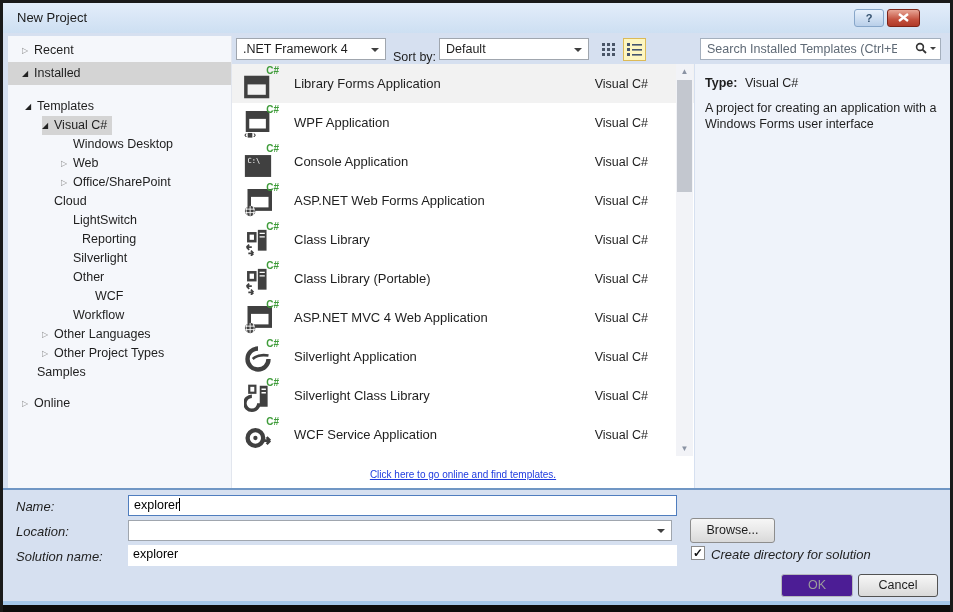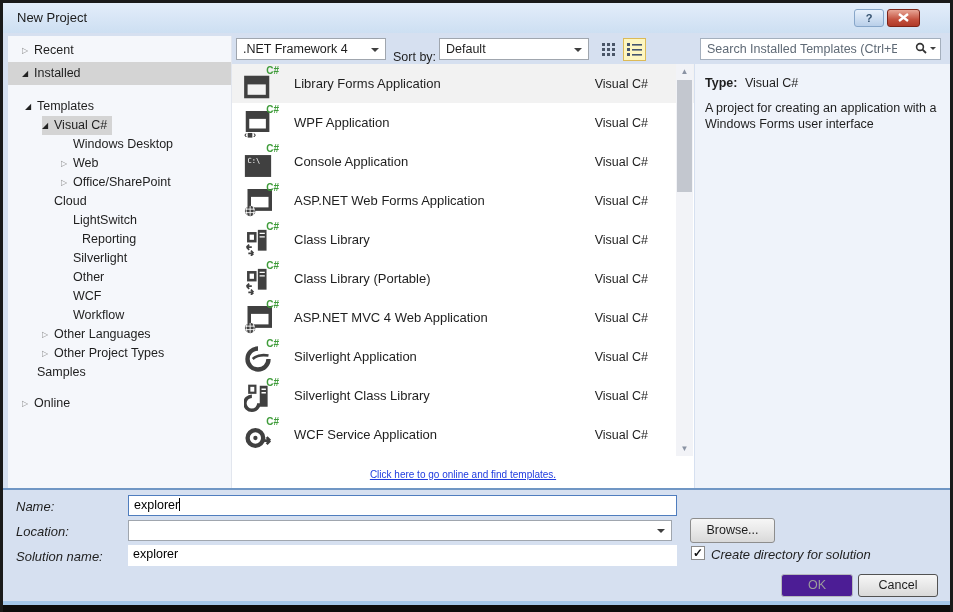--- a/index.html
+++ b/index.html
@@ -172,21 +172,21 @@
           <span class="tw none"></span>
           <span>Silverlight</span>
         </span>
       </div>
       <div class="tree-row" style="padding-left: 53px;">
         <span class="wrap">
           <span class="tw none"></span>
           <span>Other</span>
         </span>
       </div>
-      <div class="tree-row" style="padding-left: 53px;">
+      <div class="tree-row" style="padding-left: 75px;">
         <span class="wrap">
           <span class="tw none"></span>
           <span>WCF</span>
         </span>
       </div>
       <div class="tree-row" style="padding-left: 53px;">
         <span class="wrap">
           <span class="tw none"></span>
           <span>Workflow</span>
         </span>

